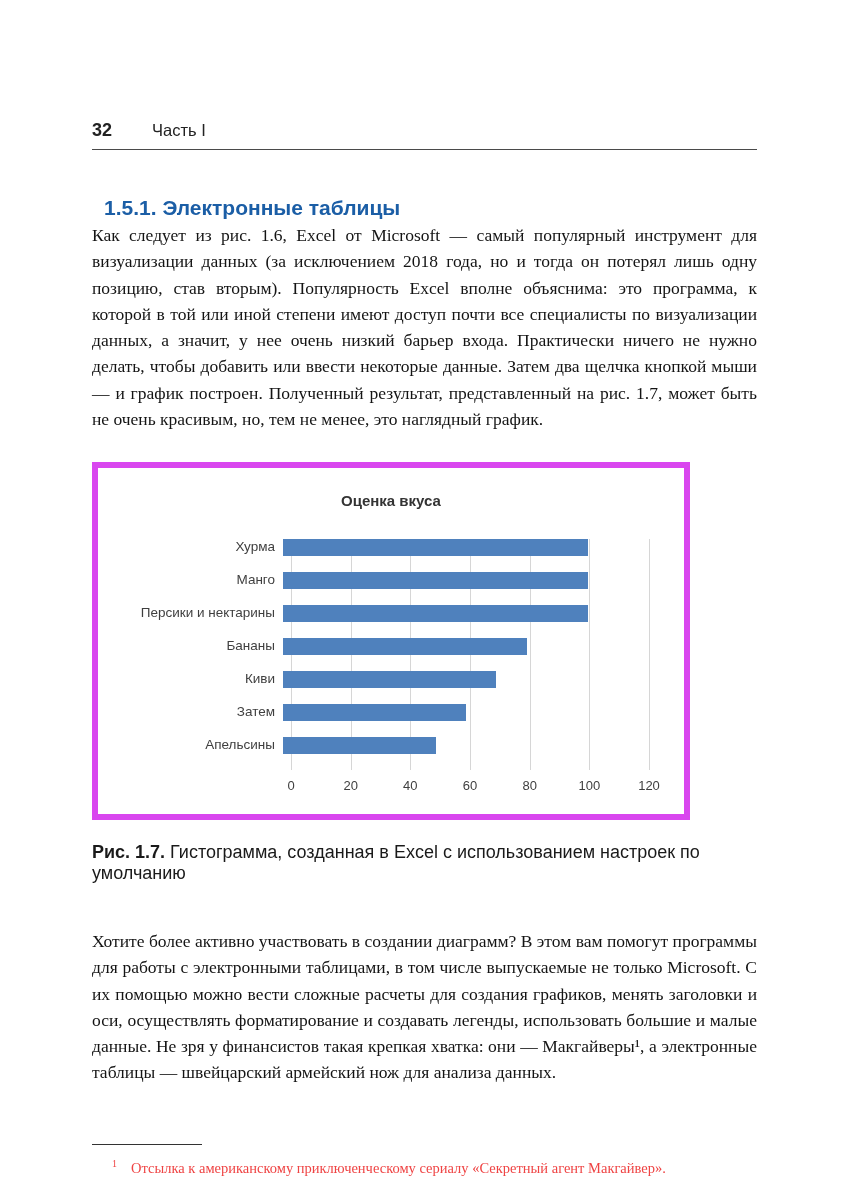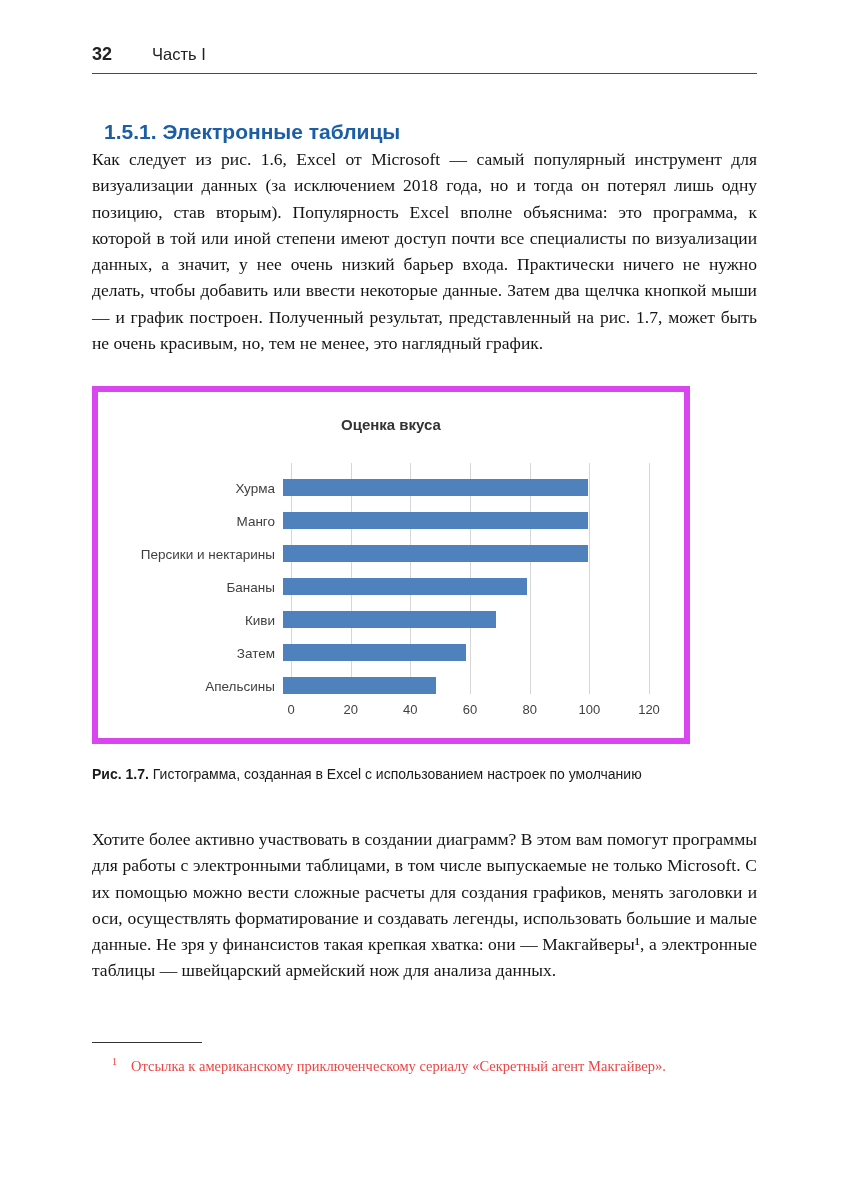--- a/index.html
+++ b/index.html
@@ -11,21 +11,21 @@
     width: 849px;
     height: 1200px;
     margin: 0 auto;
     background: #ffffff;
     overflow: hidden;
   }
   .content { margin: 0 92px; width: 665px; }
 
   
   .running-head {
-    padding-top: 44px;
+    padding-top: 120px;
     display: flex;
     align-items: baseline;
     font-family: "Liberation Sans", sans-serif;
   }
   .page-number { font-weight: bold; font-size: 18px; color: #222; }
   .part-label { font-size: 16.5px; color: #222; margin-left: 40px; }
   .head-rule { border: none; border-top: 1.5px solid #4a4a4a; margin-top: 8px; }
 
   
   .section-heading {
@@ -74,21 +74,21 @@
   }
   .gridline {
     position: absolute;
     top: 0;
     bottom: 0;
     width: 1px;
     background: #d6d6d6;
   }
   .chart-row {
     display: flex;
-    align-items: flex-end;
+    align-items: flex-start;
     height: 33px;
     position: relative;
     z-index: 1;
   }
   .chart-label {
     width: 185px;
     padding-right: 8px;
     text-align: right;
     font-family: "Liberation Sans", sans-serif;
     font-size: 13.5px;
@@ -117,21 +117,21 @@
     transform: translateX(-50%);
     font-family: "Liberation Sans", sans-serif;
     font-size: 13px;
     color: #3f3f3f;
   }
 
   
   .figure-caption {
     margin-top: 22px;
     font-family: "Liberation Sans", sans-serif;
-    font-size: 14px;
+    font-size: 18px;
     color: #1a1a1a;
   }
   .figure-caption .cap-label { font-weight: bold; }
 
   
   .footnote-rule {
     margin-top: 58px;
     border: none;
     border-top: 1px solid #333;
     width: 110px;

